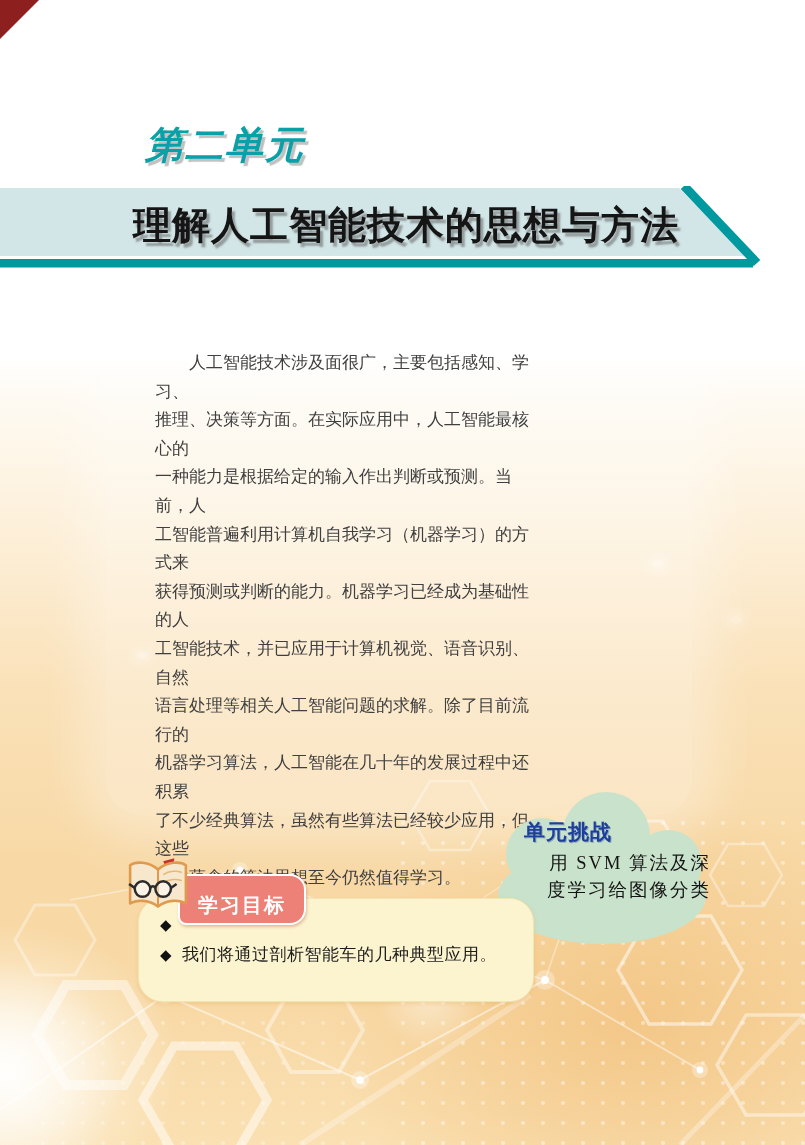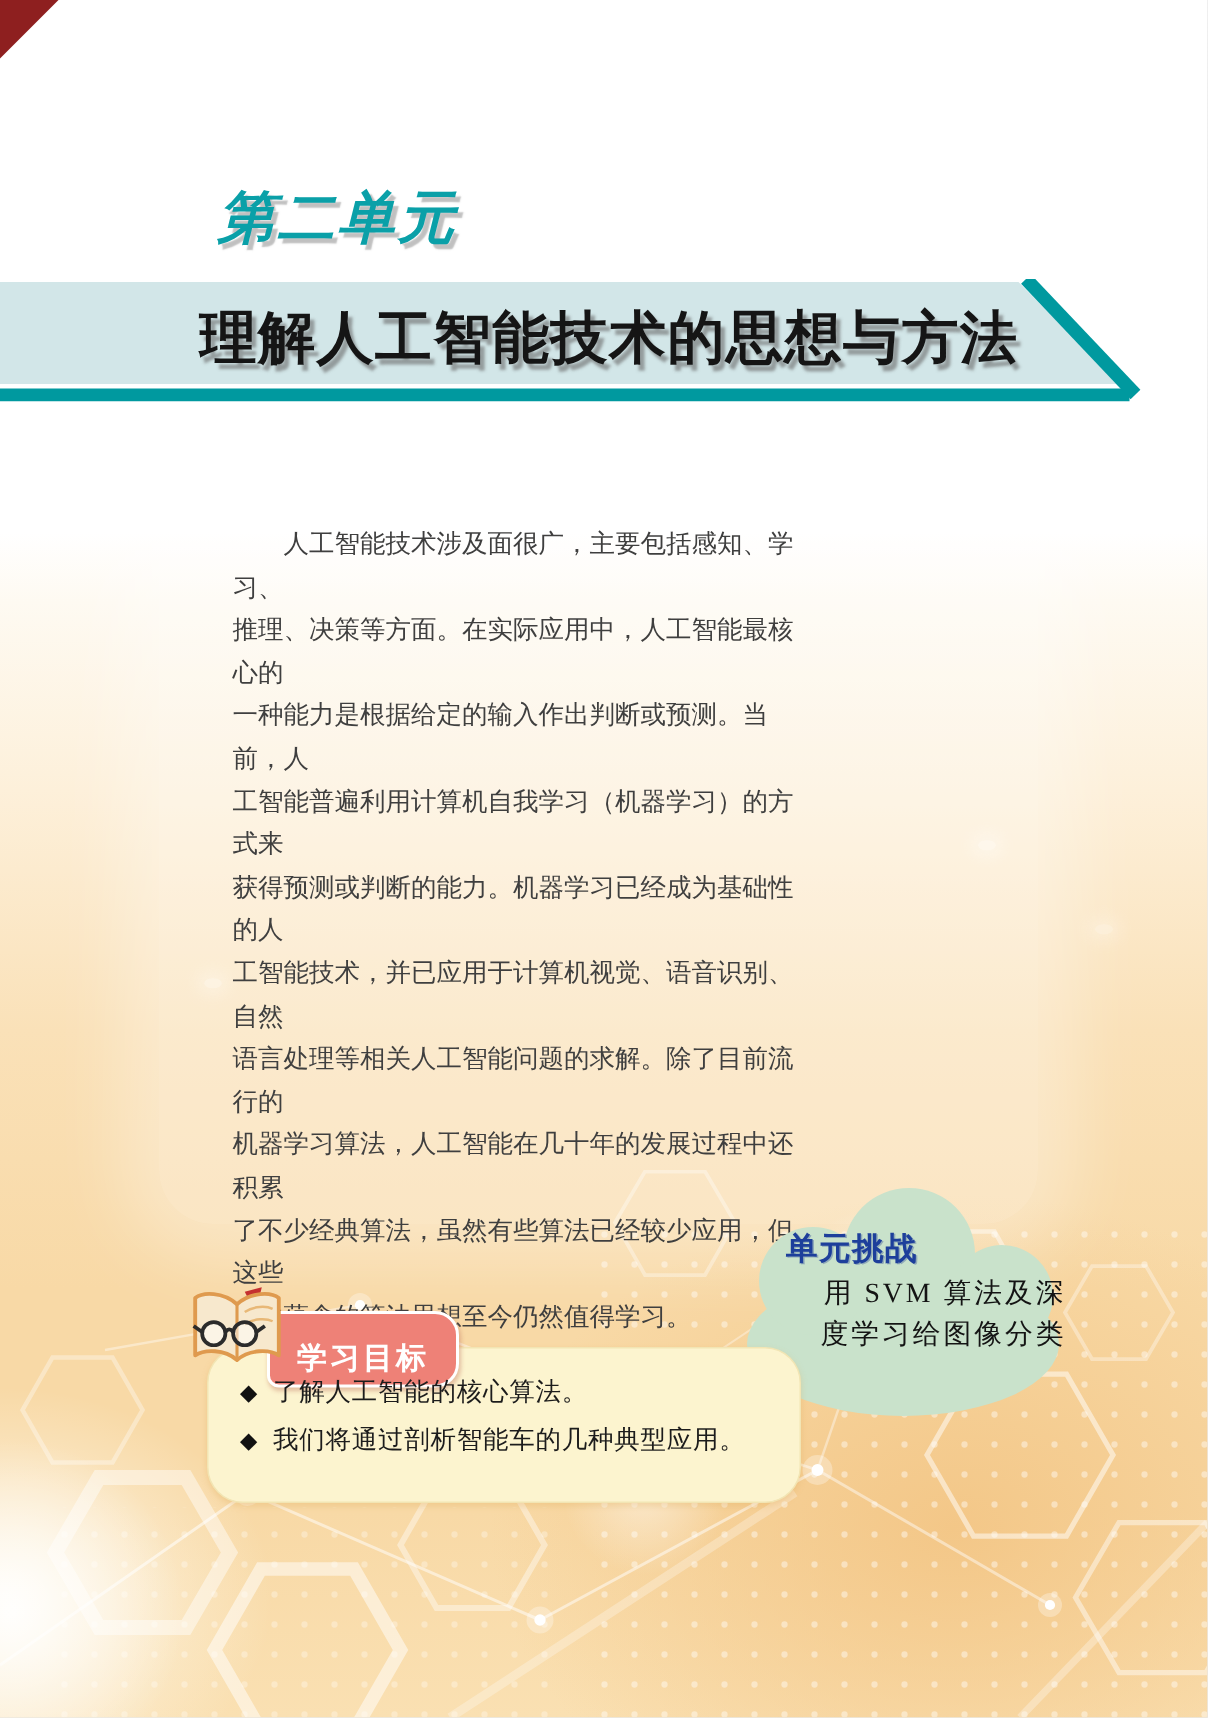--- a/index.html
+++ b/index.html
@@ -210,21 +210,20 @@
       <g stroke="#2b2b2b" stroke-width="2.4" fill="rgba(255,255,255,0.5)">
         <circle cx="16" cy="30" r="7.5"></circle>
         <circle cx="36" cy="30" r="7.5"></circle>
         <path d="M23.5,29 Q26,25.5 28.5,29" fill="none"></path>
         <path d="M8.5,29 L3,25 M43.5,29 L49,25" fill="none"></path>
       </g>
     </svg>
     <div class="obj-items">
       <div class="obj-item">
         <span class="diamond">◆</span>
-        <span>了解人工智能的核心算法。</span>
       </div>
       <div class="obj-item">
         <span class="diamond">◆</span>
         <span>我们将通过剖析智能车的几种典型应用。</span>
       </div>
     </div>
   </div>
 
 </div>
 

